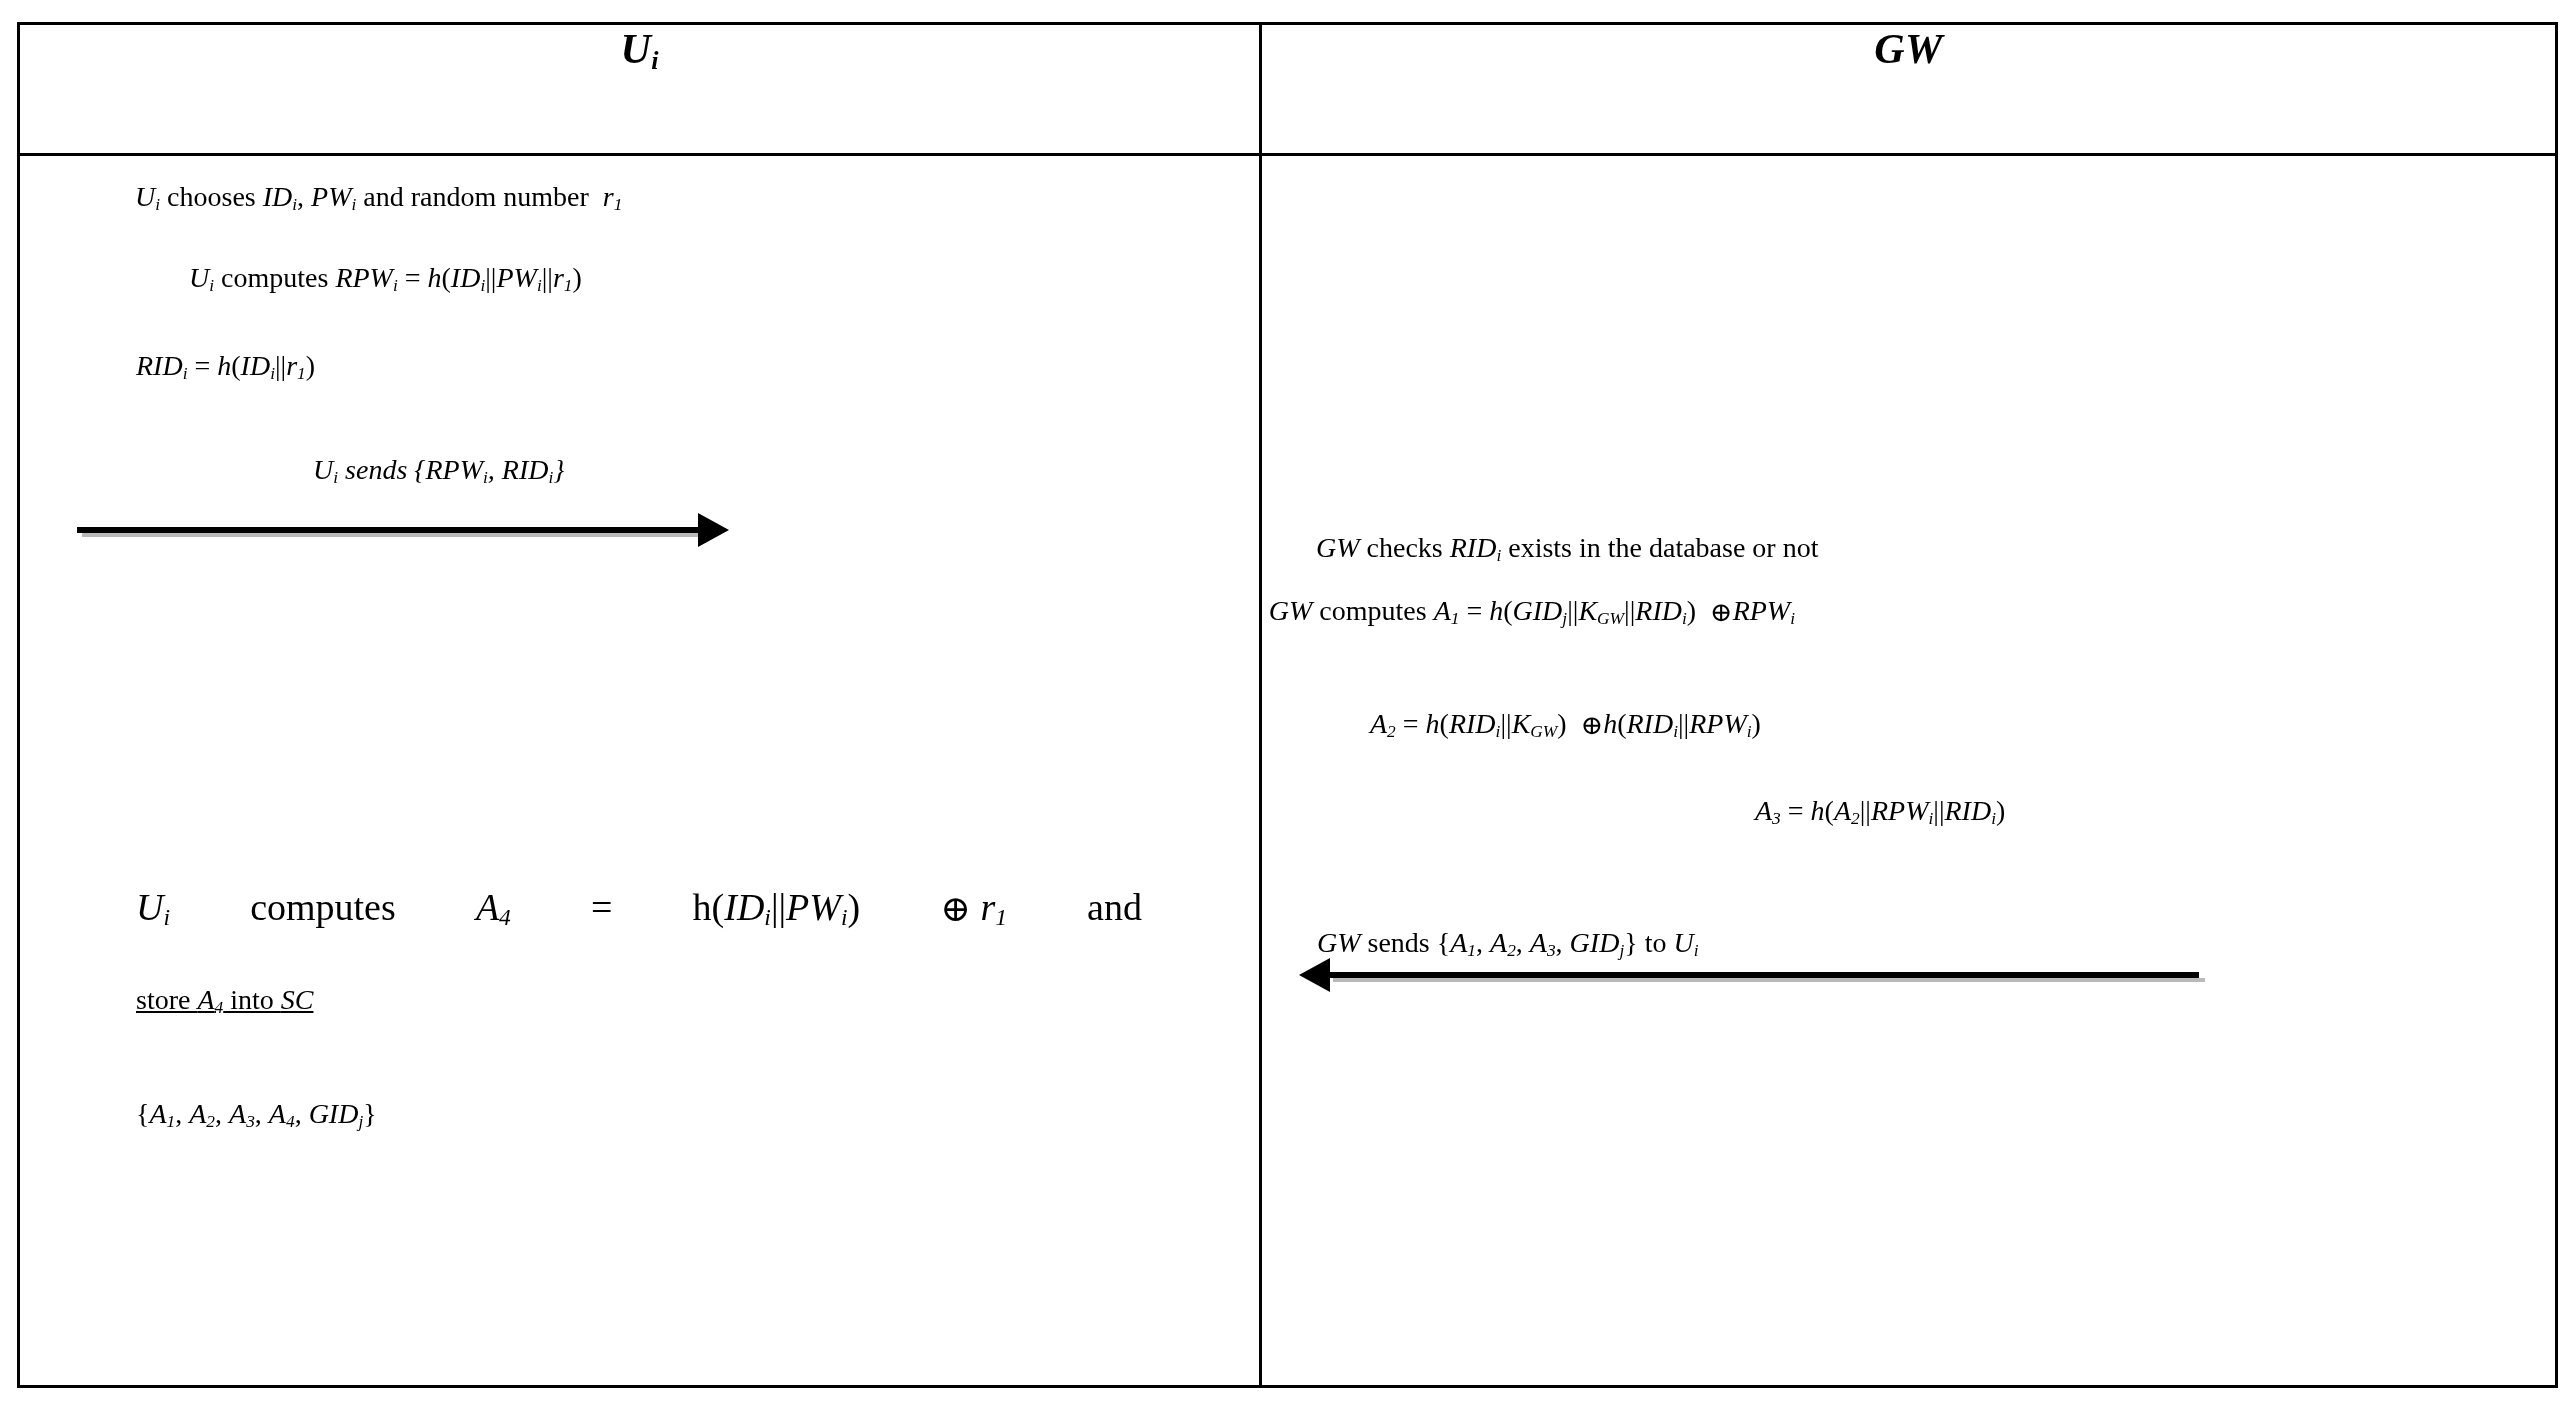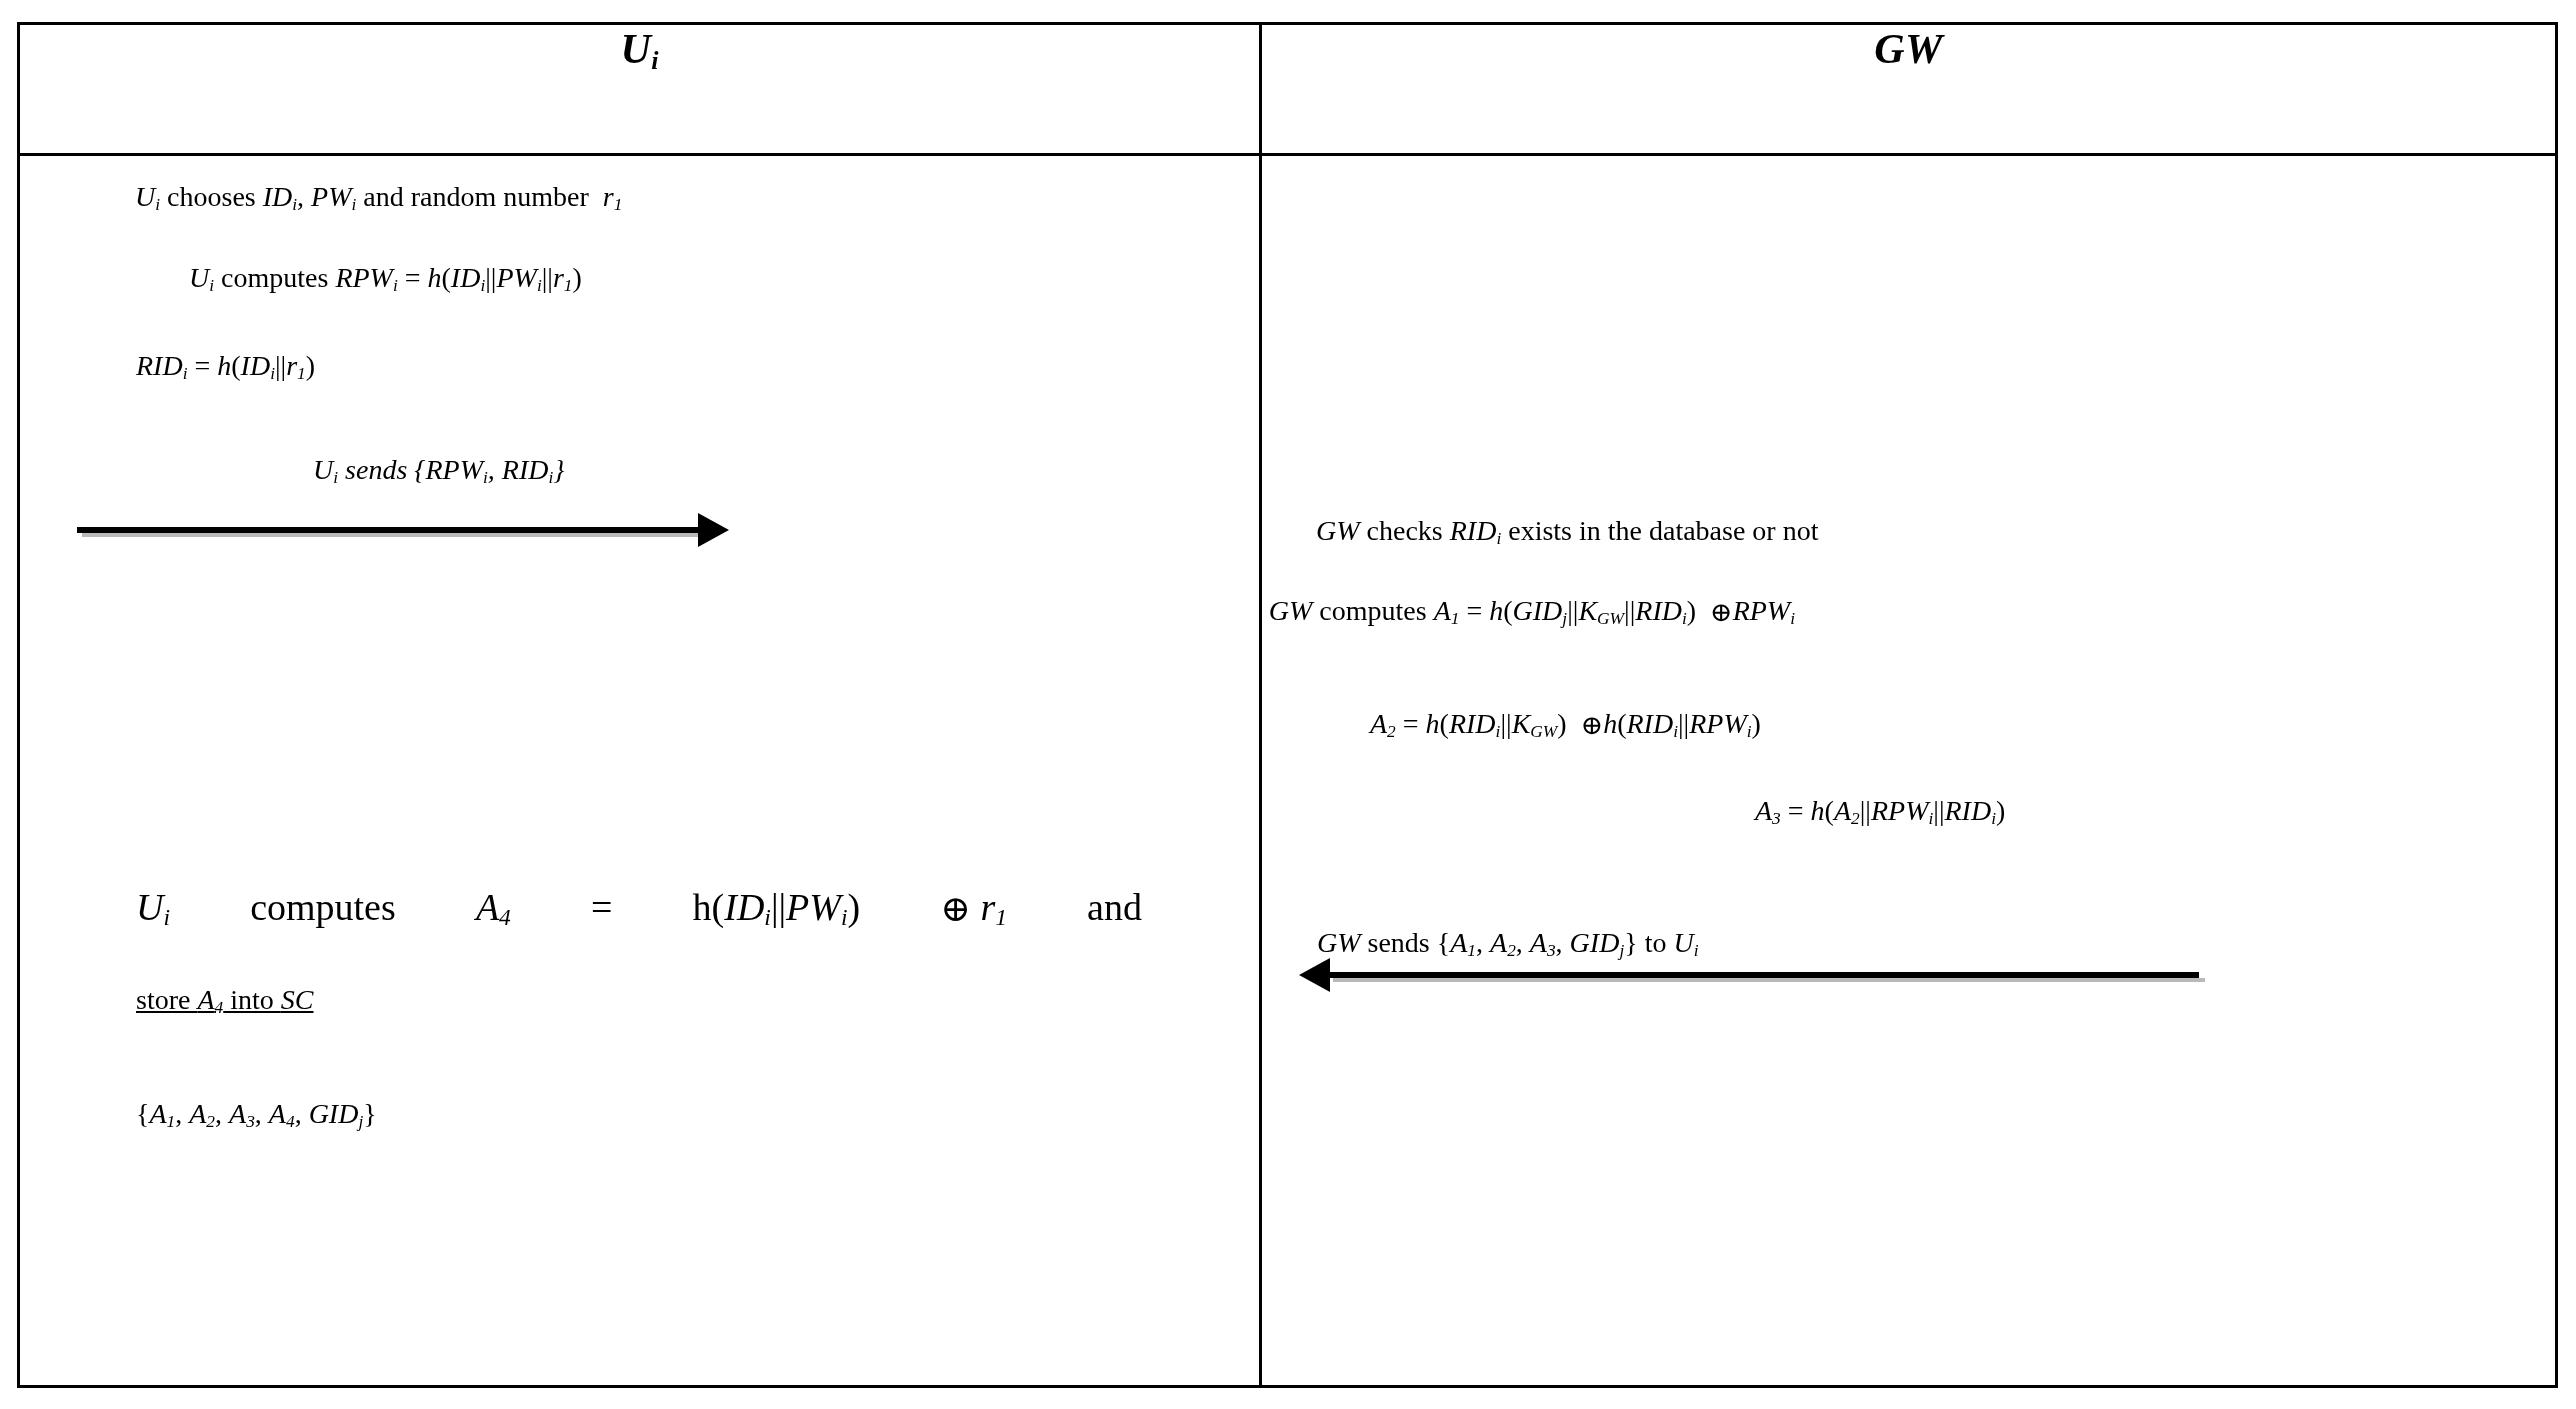--- a/index.html
+++ b/index.html
@@ -210,21 +210,21 @@
             <div class="line" style="left:116px; top:944px;">
               <span class="rm">{</span><span class="it">A</span><span class="sub">1</span><span class="rm">,&nbsp;</span><span class="it">A</span><span class="sub">2</span><span class="rm">,&nbsp;</span><span class="it">A</span><span class="sub">3</span><span class="rm">,&nbsp;</span><span class="it">A</span><span class="sub">4</span><span class="rm">,&nbsp;</span><span class="it">GID</span><span class="sub">j</span><span class="rm">}</span>
             </div>
 
           </div>
         </td>
 
         <td class="body-cell">
           <div class="stack">
 
-            <div class="line" style="left:54px; top:361px;font-family:Liberation Serif, serif;">
+            <div class="line" style="left:54px; top:378px;font-family:Liberation Serif, serif;">
               <span class="it">GW</span><span class="rm">&nbsp;checks&nbsp;</span><span class="it">RID</span><span class="sub">i</span><span class="rm">&nbsp;exists in the database or not</span>
             </div>
 
             <div class="line" style="left:6.8px; top:441px;">
               <span class="it">GW</span><span class="rm">&nbsp;computes&nbsp;</span><span class="it">A</span><span class="sub">1</span><span class="rm">&nbsp;=&nbsp;</span><span class="it">h</span><span class="rm">(</span><span class="it">GID</span><span class="sub">j</span><span class="rm">||</span><span class="it">K</span><span class="sub">GW</span><span class="rm">||</span><span class="it">RID</span><span class="sub">i</span><span class="rm">)&nbsp;&nbsp;</span><span class="xor">⊕</span><span class="it">RPW</span><span class="sub">i</span>
             </div>
 
             <div class="line" style="left:108px; top:554px;text-align:center;">
               <span class="it">A</span><span class="sub">2</span><span class="rm">&nbsp;=&nbsp;</span><span class="it">h</span><span class="rm">(</span><span class="it">RID</span><span class="sub">i</span><span class="rm">||</span><span class="it">K</span><span class="sub">GW</span><span class="rm">)&nbsp;&nbsp;</span><span class="xor">⊕</span><span class="it">h</span><span class="rm">(</span><span class="it">RID</span><span class="sub">i</span><span class="rm">||</span><span class="it">RPW</span><span class="sub">i</span><span class="rm">)</span>
             </div>

